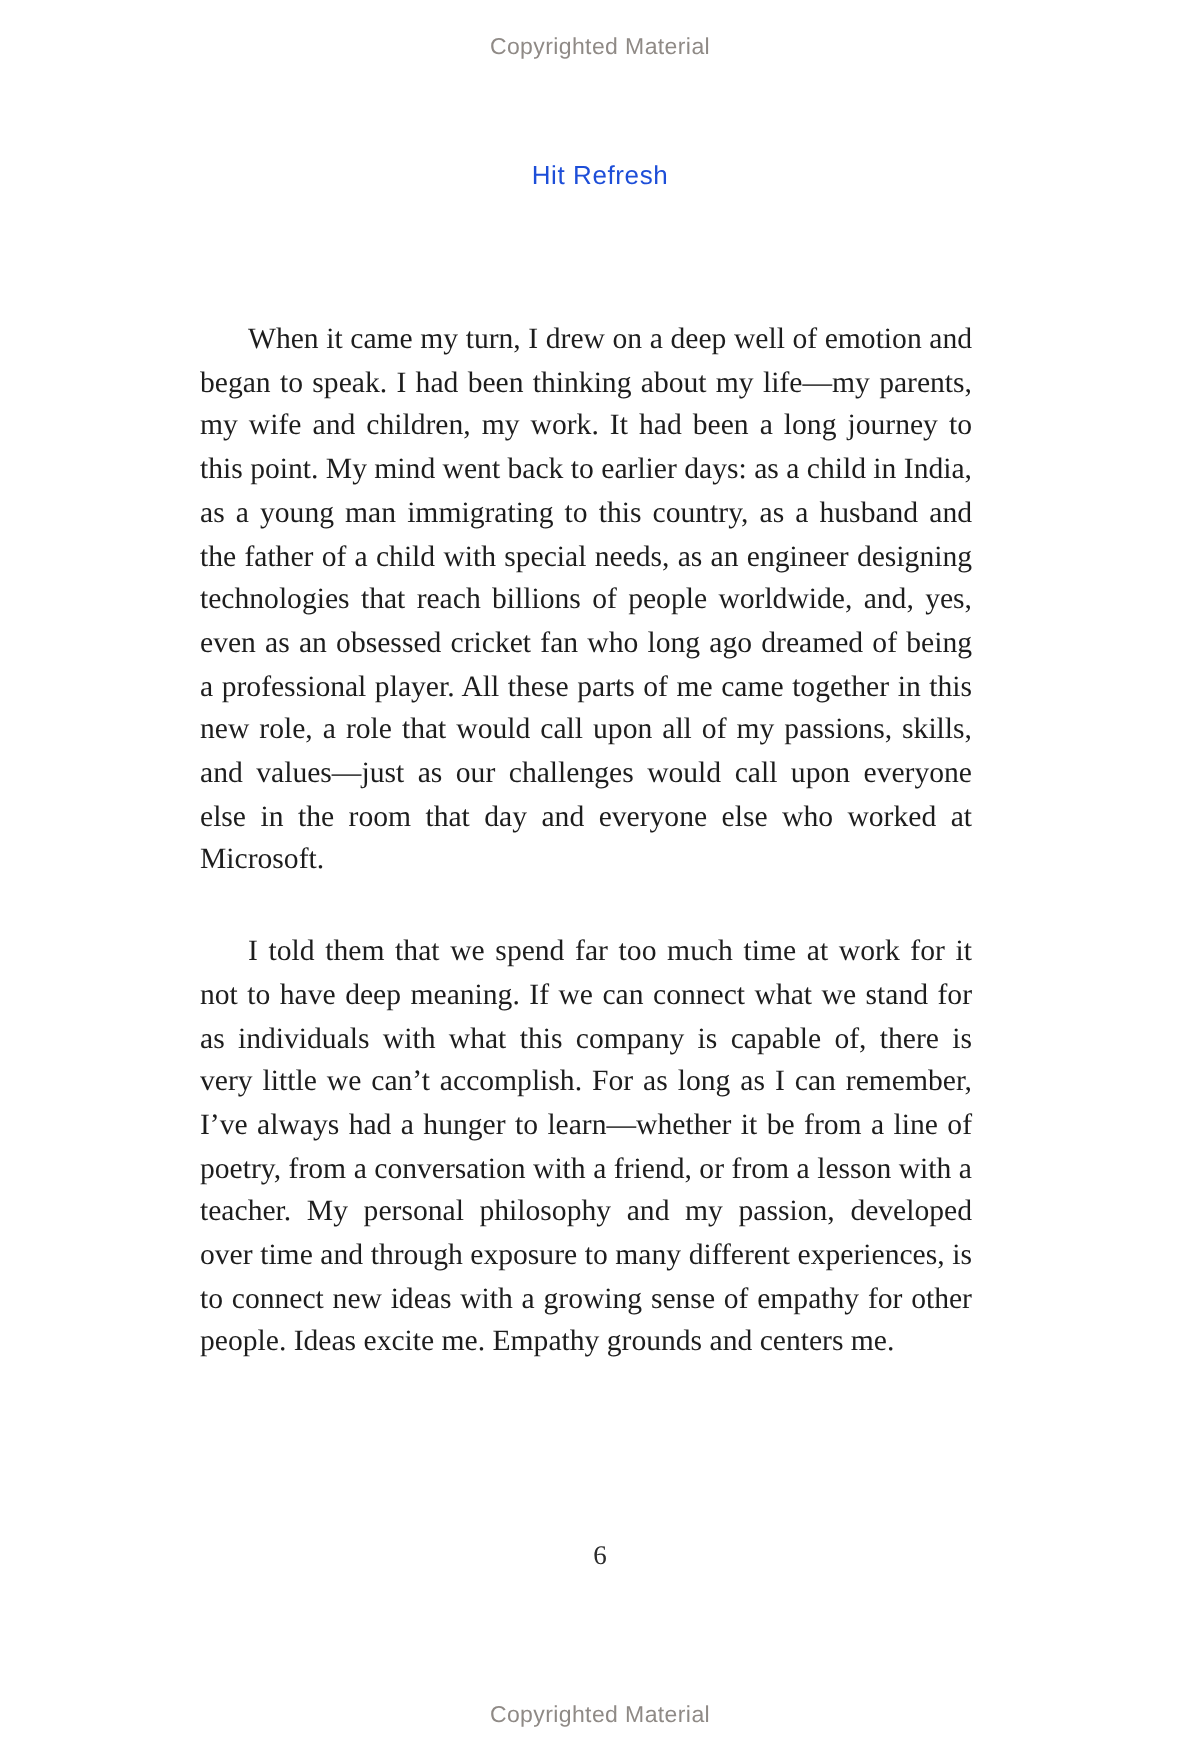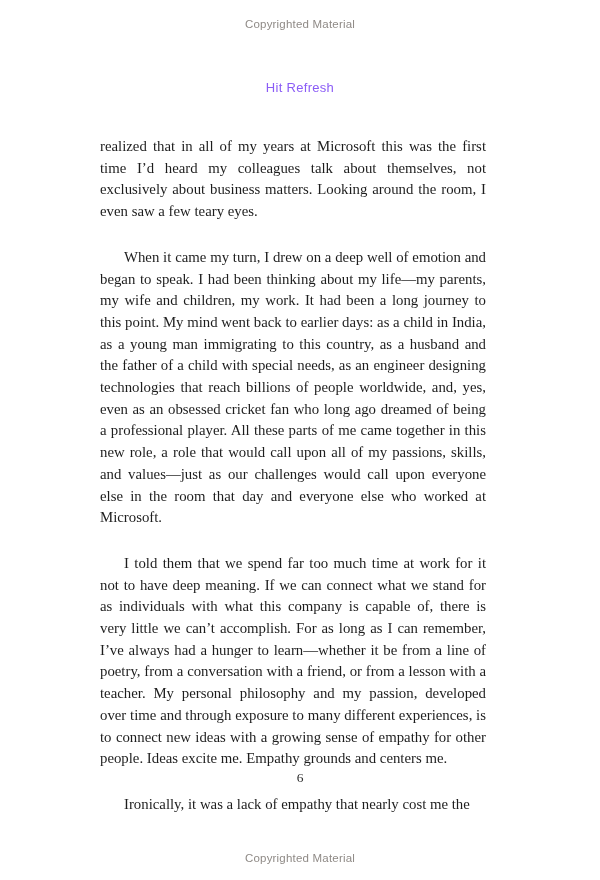--- a/index.html
+++ b/index.html
@@ -27,21 +27,21 @@
   .watermark.top { top: 18px; }
   .watermark.bottom { bottom: 16px; }
   .running-header {
     position: absolute;
     top: 80px;
     left: 0;
     width: 100%;
     text-align: center;
     font-family: "Liberation Sans", sans-serif;
     font-size: 13px;
-    color: #8b5cf6;
+    color: #1d4ed8;
     letter-spacing: 0.3px;
   }
   .text-block {
     position: absolute;
     top: 136px;
     left: 100px;
     width: 386px;
   }
   .text-block p {
     margin: 0;
@@ -69,23 +69,21 @@
 </head>
 <body>
 
 <div class="page">
 
   <div class="watermark top">Copyrighted Material</div>
 
   <div class="running-header">Hit Refresh</div>
 
   <div class="text-block">
-    <p>realized that in all of my years at Microsoft this was the first time I’d heard my colleagues talk about themselves, not exclusively about business matters. Looking around the room, I even saw a few teary eyes.</p>
     <p class="indent">When it came my turn, I drew on a deep well of emotion and began to speak. I had been thinking about my life—my parents, my wife and children, my work. It had been a long journey to this point. My mind went back to earlier days: as a child in India, as a young man immigrating to this country, as a husband and the father of a child with special needs, as an engineer designing technologies that reach billions of people worldwide, and, yes, even as an obsessed cricket fan who long ago dreamed of being a professional player. All these parts of me came together in this new role, a role that would call upon all of my passions, skills, and values—just as our challenges would call upon everyone else in the room that day and everyone else who worked at Microsoft.</p>
     <p class="indent">I told them that we spend far too much time at work for it not to have deep meaning. If we can connect what we stand for as individuals with what this company is capable of, there is very little we can’t accomplish. For as long as I can remember, I’ve always had a hunger to learn—whether it be from a line of poetry, from a conversation with a friend, or from a lesson with a teacher. My personal philosophy and my passion, developed over time and through exposure to many different experiences, is to connect new ideas with a growing sense of empathy for other people. Ideas excite me. Empathy grounds and centers me.</p>
-    <p class="indent">Ironically, it was a lack of empathy that nearly cost me the</p>
   </div>
 
   <div class="page-number">6</div>
 
   <div class="watermark bottom">Copyrighted Material</div>
 
 </div>
 
 </body></html>

